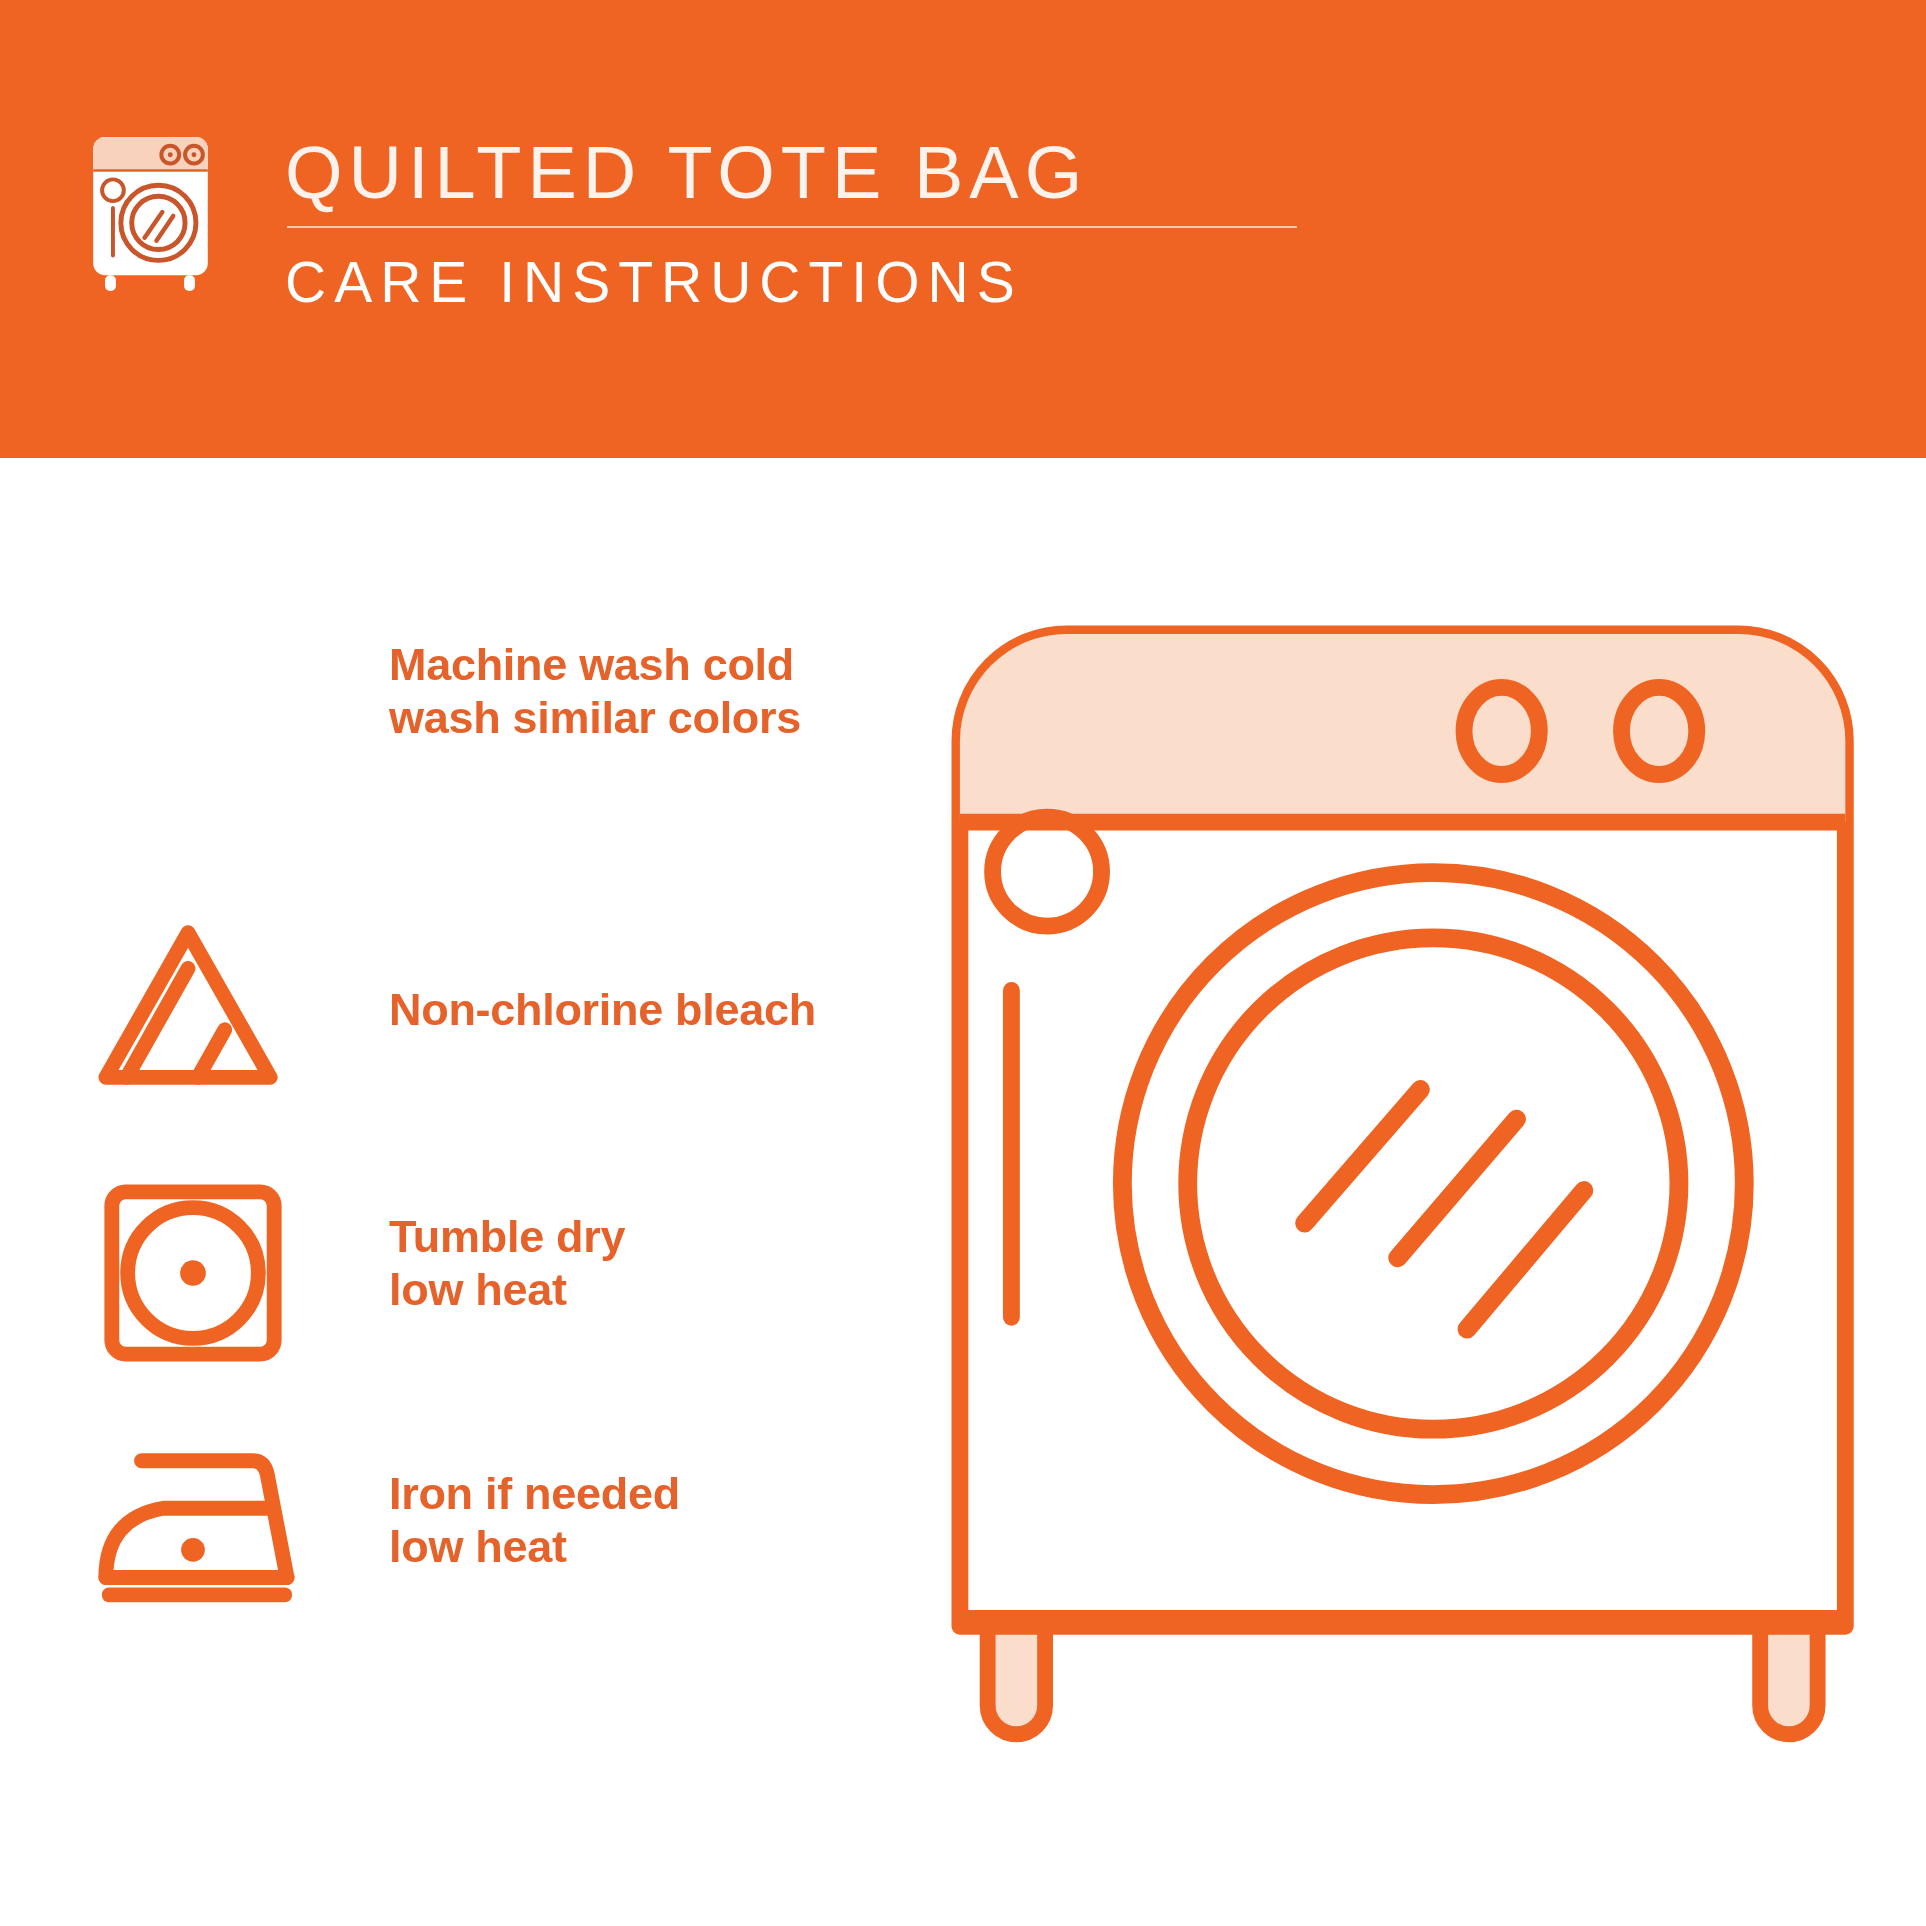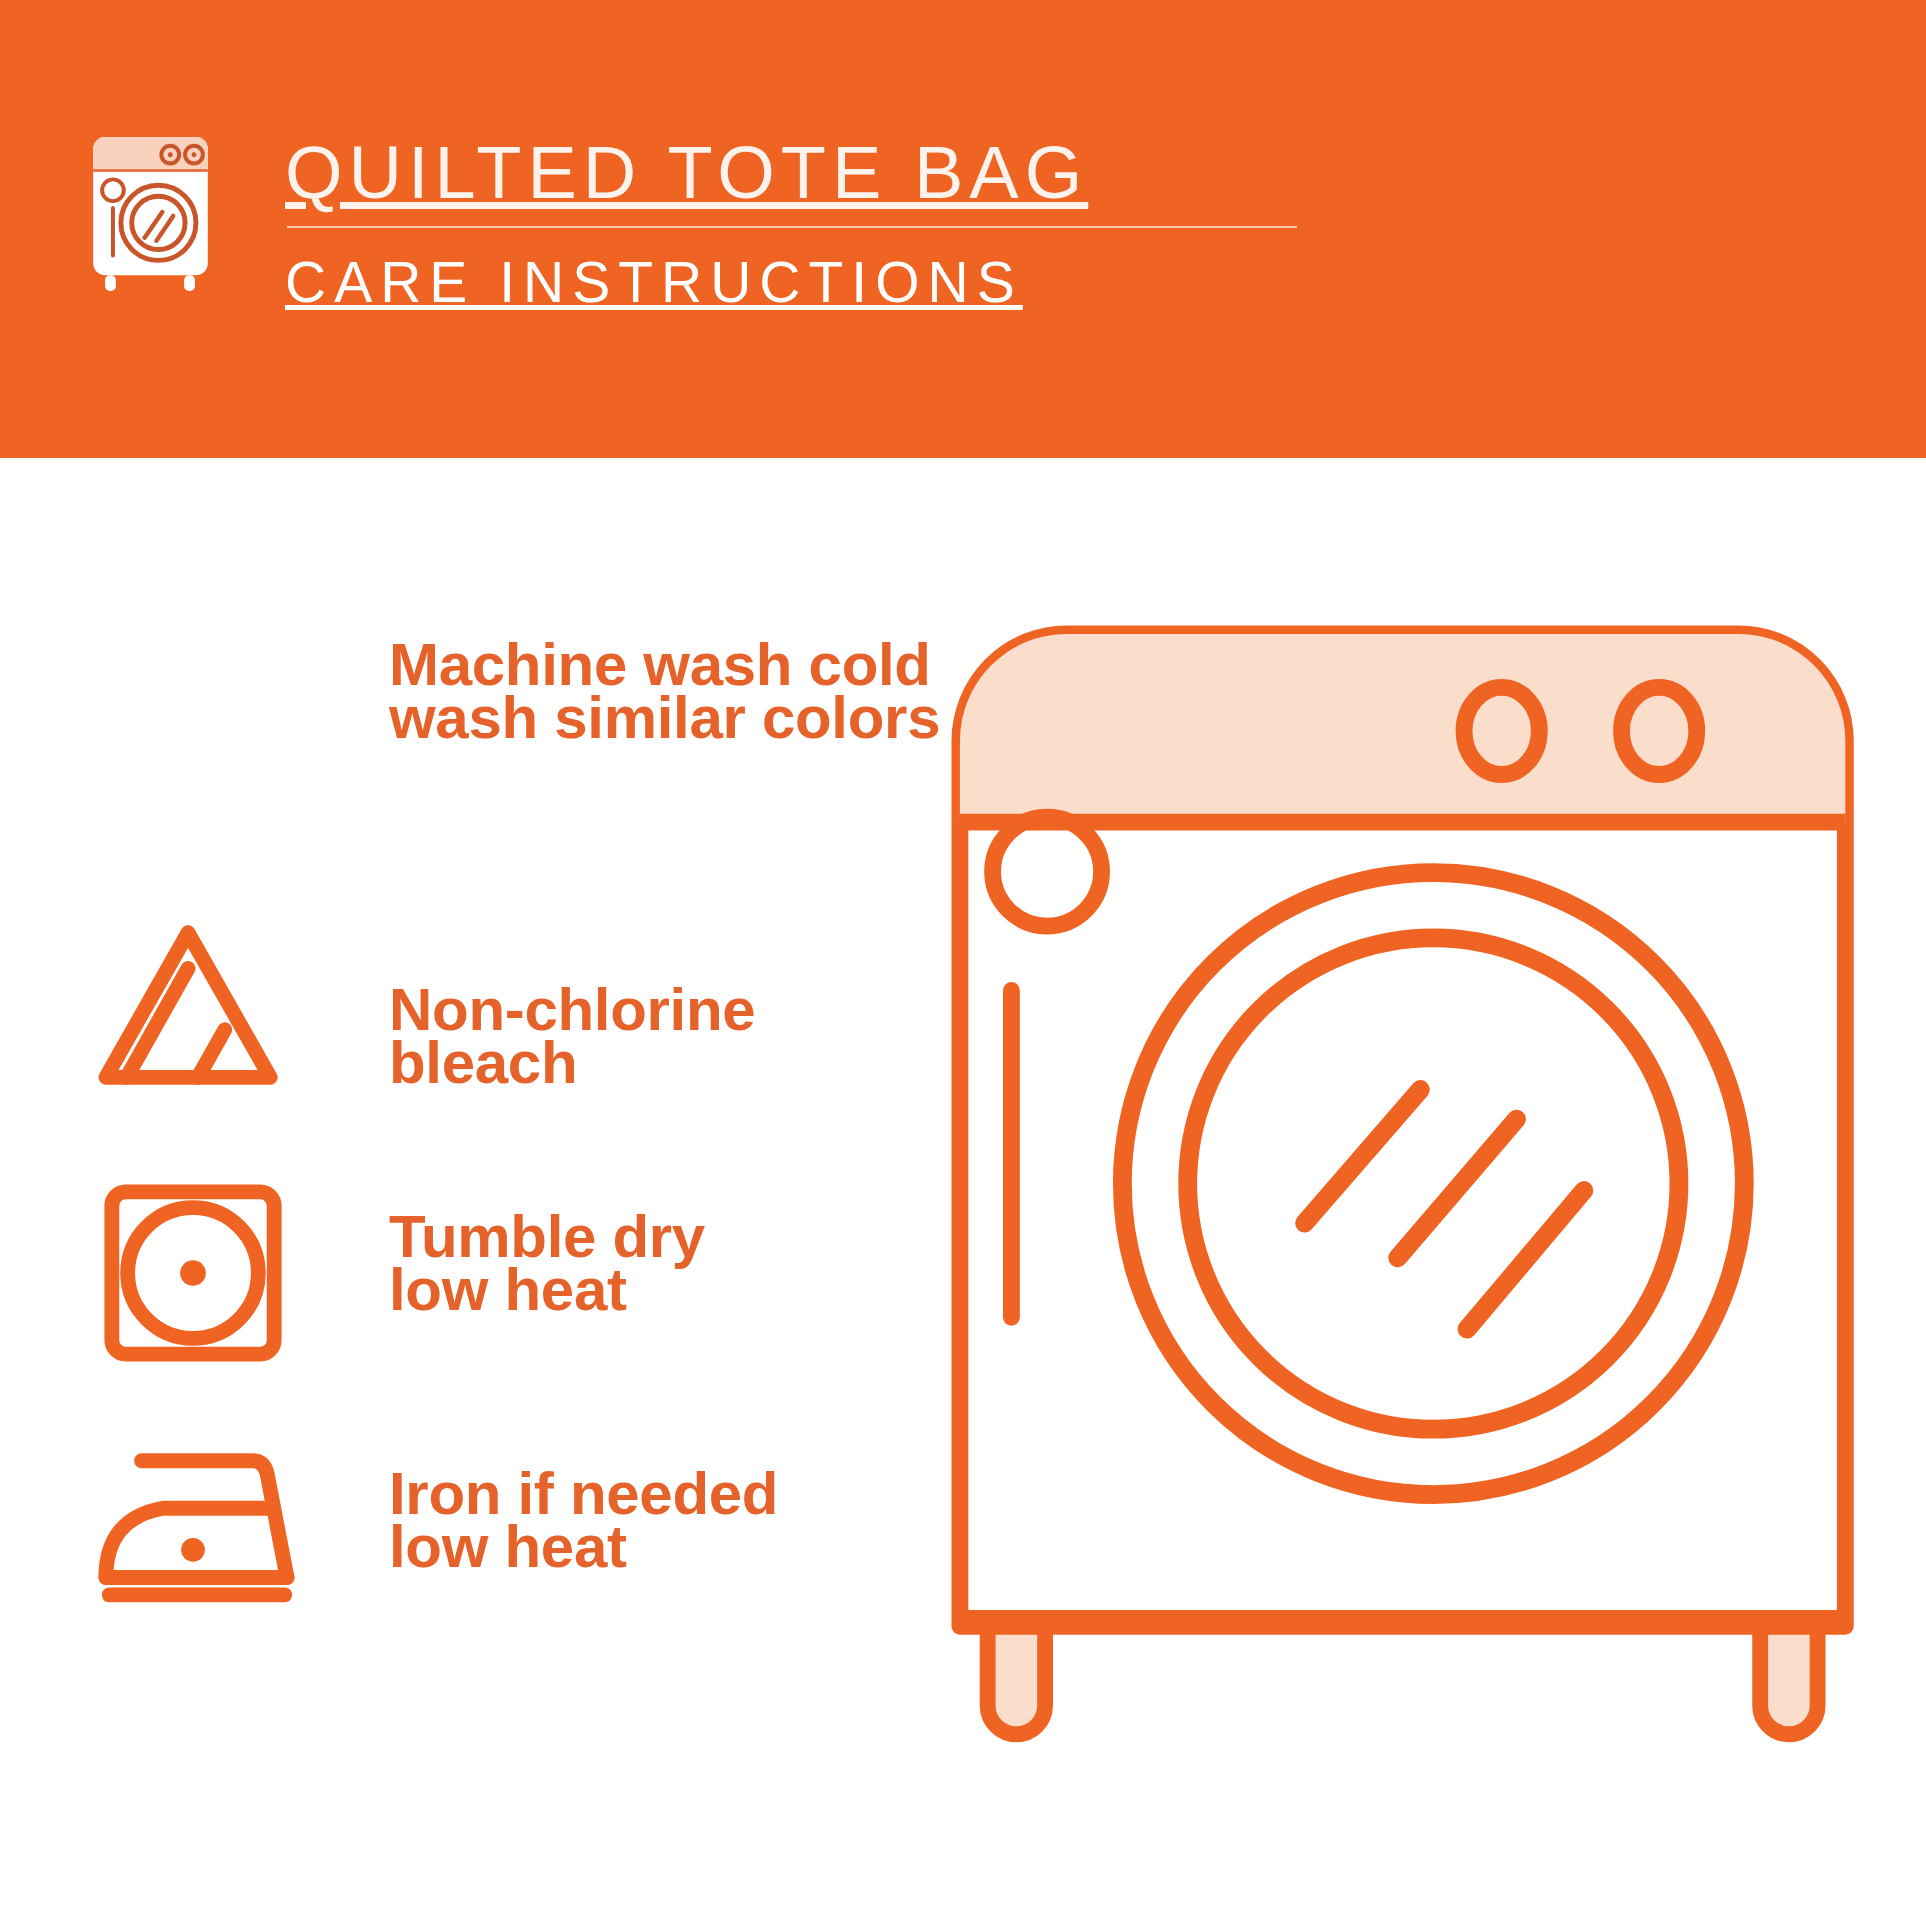--- a/index.html
+++ b/index.html
@@ -77,36 +77,36 @@
     position: absolute;
     left: 84px;
     top: 0;
     width: 218px;
     height: 198px;
   }
   .care-text {
     position: absolute;
     left: 389px;
     color: #E5622A;
-    font-size: 60px;
+    font-size: 45px;
     line-height: 53px;
     font-weight: 700;
     letter-spacing: -0.3px;
   }
 
   
   #washer-illustration {
     position: absolute;
     left: 950px;
     top: 624px;
     width: 931px;
     height: 1238px;
   }
 
-  .nowrap { white-space: nowrap; text-decoration: underline; }
+  .nowrap { white-space: nowrap; }
 </style>
 </head>
 <body>
 
 <div id="header">
 
   <div id="header-icon">
     <svg width="139" height="163" viewBox="0 0 140 165" xmlns="http://www.w3.org/2000/svg">
 
       <rect x="12" y="8" width="116" height="140" rx="12" fill="#FFFFFF"></rect>

